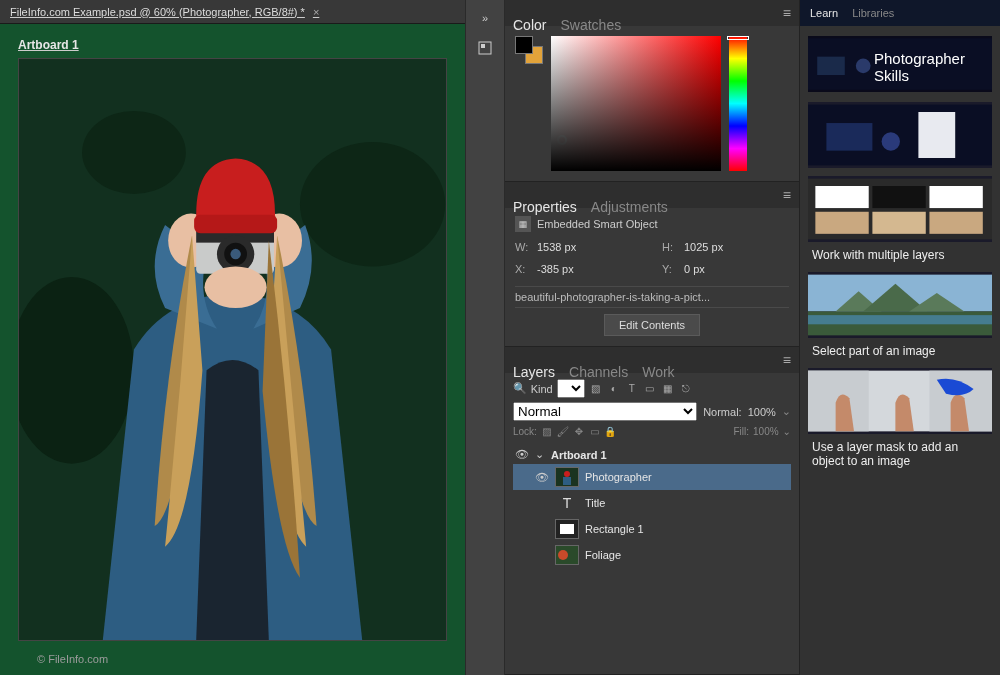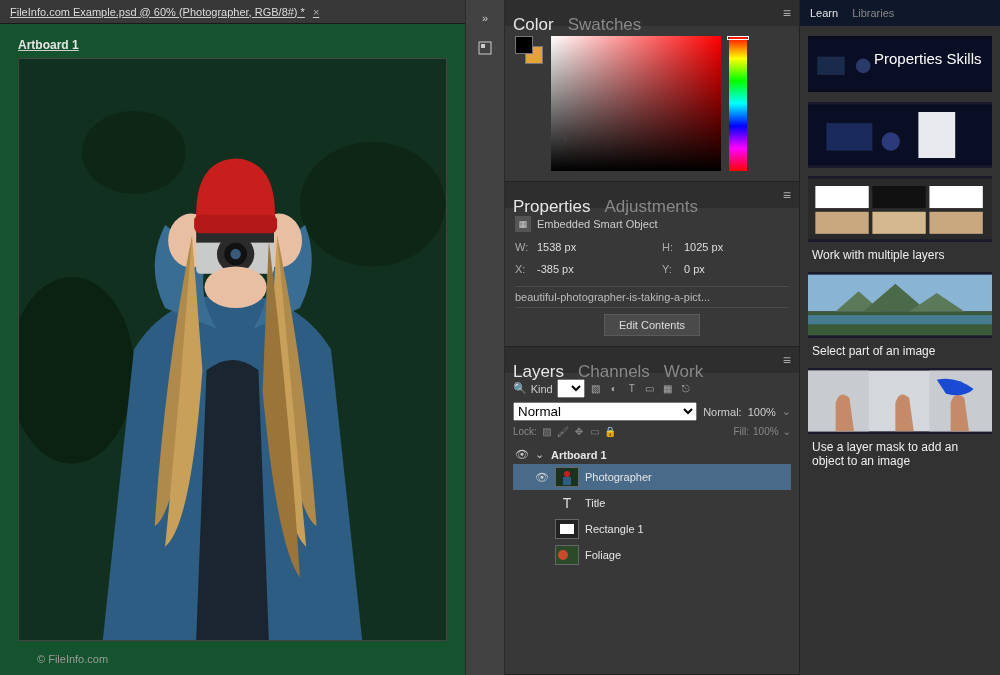--- a/index.html
+++ b/index.html
@@ -13,21 +13,21 @@
 .canvas { flex:1; margin:0 18px 34px 18px; background:#1a3320; position:relative; overflow:hidden; border:1px solid #444;}
 .canvas svg { width:100%; height:100%; display:block;}
 .watermark { position:absolute; left:37px; bottom:10px; color:#9c9c9c; font-size:11px;}
 
 .tool-strip { width:40px; background:#424242; border-left:1px solid #2a2a2a; border-right:1px solid #2a2a2a; display:flex; flex-direction:column; align-items:center; padding-top:6px; gap:6px;}
 .tool-strip .ticon { width:24px; height:24px; display:flex; align-items:center; justify-content:center; color:#ccc; cursor:pointer;}
 
 .panels { width:295px; background:#383838; display:flex; flex-direction:column; border-right:1px solid #222;}
 .panel { border-bottom:1px solid #222; }
 .panel-tabs { height:26px; display:flex; align-items:center; background:#2e2e2e; padding:0 8px; gap:14px;}
-.panel-tabs .ptab { font-size:17px; color:#888; cursor:pointer; padding:4px 0;margin-top:24px;}
+.panel-tabs .ptab { font-size:14px; color:#888; cursor:pointer; padding:4px 0;margin-top:24px;}
 .panel-tabs .ptab.active { color:#e6e6e6;}
 .panel-tabs .menu-icon { margin-left:auto; color:#aaa; cursor:pointer; font-size:14px;}
 .panel-body { padding:8px 10px; font-size:11px; }
 
 .color-body { display:flex; gap:8px; align-items:flex-start; padding:10px;}
 .swatch-pair { position:relative; width:28px; height:28px;}
 .sw-fg{position:absolute;top:0;left:0;width:18px;height:18px;background:#000;border:1px solid #777;z-index:2;}
 .sw-bg{position:absolute;bottom:0;right:0;width:18px;height:18px;background:#e2a33a;border:1px solid #777;}
 .color-field { width:170px; height:135px; position:relative; background:linear-gradient(to right,#fff,#ff0000); }
 .color-field::after{content:'';position:absolute;inset:0;background:linear-gradient(to top,#000,rgba(0,0,0,0));}
@@ -276,21 +276,21 @@
       <span class="ptab active">Learn</span>
       <span class="ptab">Libraries</span>
     </div>
     <div class="learn-body">
       <div class="hero tile">
         <div class="timg"><svg viewBox="0 0 200 56">
               <rect width="200" height="56" fill="#0a0e24"></rect>
               <rect x="10" y="20" width="30" height="20" fill="#1a2a4a"></rect>
               <circle cx="60" cy="30" r="8" fill="#2a3a6a"></circle>
             </svg></div>
-        <div class="overlay">Properties Skills</div>
+        <div class="overlay">Photographer Skills</div>
       </div>
       <div class="tile">
         <div class="timg"><svg viewBox="0 0 200 66">
               <rect width="200" height="66" fill="#0a0e24"></rect>
               <rect x="120" y="8" width="40" height="50" fill="#e8eaf0"></rect>
               <rect x="20" y="20" width="50" height="30" fill="#1a2a5a"></rect>
               <circle cx="90" cy="40" r="10" fill="#2a3a7a"></circle>
             </svg></div>
       </div>
       <div class="tile">

